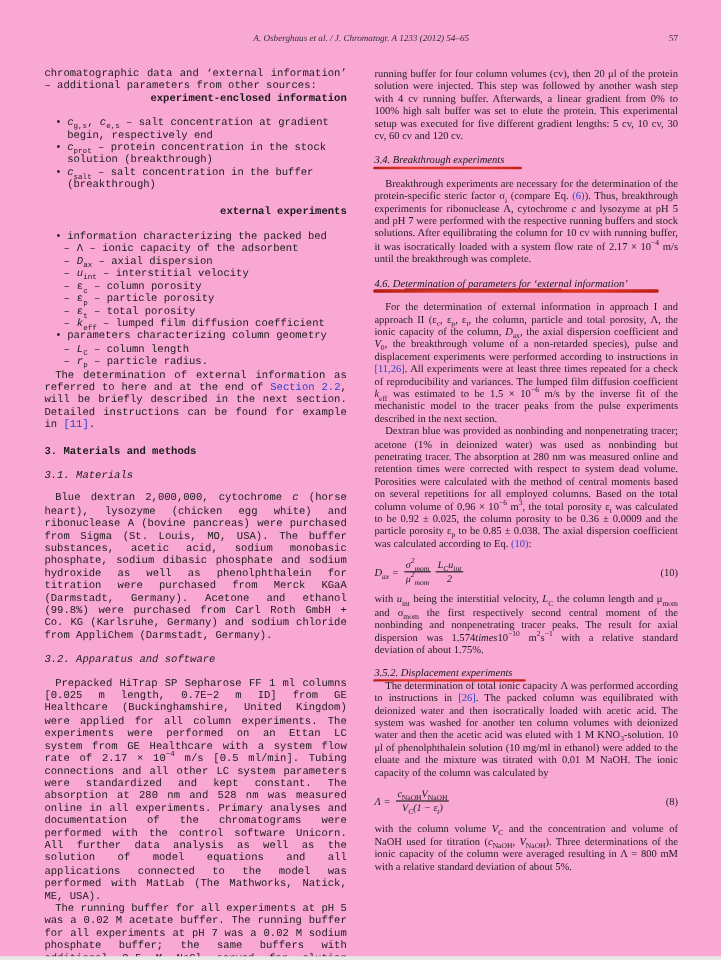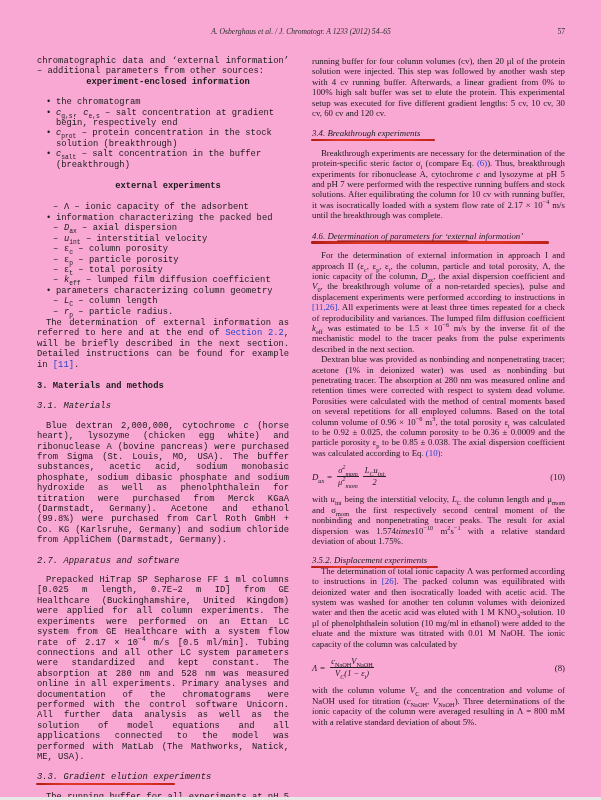--- a/index.html
+++ b/index.html
@@ -28,21 +28,21 @@
   .h2wrap { position:relative; margin:10px 0 9px; text-align:left; }
   .h2wrap.tight { margin:9px 0 0; }
   .h2 { font-style:italic; }
 
   .redline {
     position:absolute; left:-1px; bottom:-2.5px; height:2.7px; border-radius:1.3px;
     background:linear-gradient(90deg,#b01c11,#e2382a 22%,#d92f1f 55%,#e03324 78%,#bb2115);
   }
   .redline.dark { bottom:-1.2px; left:10%; height:1.9px; background:#8f150c; opacity:.55; }
 
-  .subhead { font-weight:bold; padding-left:10px; margin:0 0 10px; text-align:center; }
+  .subhead { font-weight:bold; padding-left:10px; margin:0 0 10px; text-align:right; }
   .subhead.sp { margin:11px 0 11px; }
 
   .ul { text-align:left; margin:0 0 1px; }
   .li { position:relative; }
   .li.l1 { padding-left:19px; }
   .li.l1::before { content:"\2022"; position:absolute; left:9px; top:0; }
   .li.l2 { padding-left:27px; }
   .li.l2::before { content:"\2013"; position:absolute; left:16px; top:0; }
 
   sub, sup { font-size:6.3px; line-height:0; }
@@ -61,46 +61,44 @@
 
 <div class="page">
   <div class="header">
     <span>A. Osberghaus et al. / J. Chromatogr. A 1233 (2012) 54–65</span>
     <span class="pagenum">57</span>
   </div>
   <div class="col left">
       <div class="para noindent">chromatographic data and ‘external information’ – additional parameters from other sources:</div>
       <div class="subhead">experiment-enclosed information</div>
       <div class="ul">
-        <div class="li l1">the chromatogram</div>
         <div class="li l1"><i>c</i><sub>g,s</sub>, <i>c</i><sub>e,s</sub> – salt concentration at gradient begin, respectively end</div>
         <div class="li l1"><i>c</i><sub>prot</sub> – protein concentration in the stock solution (breakthrough)</div>
         <div class="li l1"><i>c</i><sub>salt</sub> – salt concentration in the buffer (breakthrough)</div>
       </div>
       <div class="subhead sp">external experiments</div>
       <div class="ul">
+        <div class="li l1">information characterizing the packed bed</div>
         <div class="li l2">Λ – ionic capacity of the adsorbent</div>
-        <div class="li l1">information characterizing the packed bed</div>
         <div class="li l2"><i>D</i><sub>ax</sub> – axial dispersion</div>
         <div class="li l2"><i>u</i><sub>int</sub> – interstitial velocity</div>
         <div class="li l2">ε<sub>c</sub> – column porosity</div>
         <div class="li l2">ε<sub>p</sub> – particle porosity</div>
         <div class="li l2">ε<sub>t</sub> – total porosity</div>
         <div class="li l2"><i>k</i><sub>eff</sub> – lumped film diffusion coefficient</div>
         <div class="li l1">parameters characterizing column geometry</div>
         <div class="li l2"><i>L</i><sub>C</sub> – column length</div>
         <div class="li l2"><i>r</i><sub>p</sub> – particle radius.</div>
       </div>
       <div class="para">The determination of external information as referred to here and at the end of <span class="ref">Section 2.2</span>, will be briefly described in the next section. Detailed instructions can be found for example in <span class="ref">[11]</span>.</div>
       <div class="h1">3.  Materials and methods</div>
       <div class="h2wrap"><span class="h2">3.1.  Materials</span></div>
       <div class="para">Blue dextran 2,000,000, cytochrome <i>c</i> (horse heart), lysozyme (chicken egg white) and ribonuclease A (bovine pancreas) were purchased from Sigma (St. Louis, MO, USA). The buffer substances, acetic acid, sodium monobasic phosphate, sodium dibasic phosphate and sodium hydroxide as well as phenolphthalein for titration were purchased from Merck KGaA (Darmstadt, Germany). Acetone and ethanol (99.8%) were purchased from Carl Roth GmbH + Co. KG (Karlsruhe, Germany) and sodium chloride from AppliChem (Darmstadt, Germany).</div>
-      <div class="h2wrap"><span class="h2">2.7.  Apparatus and software</span></div>
+      <div class="h2wrap"><span class="h2">3.2.  Apparatus and software</span></div>
       <div class="para">Prepacked HiTrap SP Sepharose FF 1 ml columns [0.025 m length, 0.7E−2 m ID] from GE Healthcare (Buckinghamshire, United Kingdom) were applied for all column experiments. The experiments were performed on an Ettan LC system from GE Healthcare with a system flow rate of 2.17 × 10<sup>−4</sup> m/s [0.5 ml/min]. Tubing connections and all other LC system parameters were standardized and kept constant. The absorption at 280 nm and 528 nm was measured online in all experiments. Primary analyses and documentation of the chromatograms were performed with the control software Unicorn. All further data analysis as well as the solution of model equations and all applications connected to the model was performed with MatLab (The Mathworks, Natick, ME, USA).</div>
-      <div class="h2wrap"><span class="h2">3.3.  Gradient elution experiments</span><div class="redline" style="width: 139px;"></div></div>
       <div class="para">The running buffer for all experiments at pH 5 was a 0.02 M acetate buffer. The running buffer for all experiments at pH 7 was a 0.02 M sodium phosphate buffer; the same buffers with additional 0.5 M NaCl served for elution purposes. The proteins were each dissolved in the running buffer to a concentration of 0.2 mM. All gradient elution experiments were performed similar to the instructions in <span class="ref">[16]</span>. At first the column was equilibrated with the</div>
     </div>
   <div class="col right">
       <div class="para noindent">running buffer for four column volumes (cv), then 20 μl of the protein solution were injected. This step was followed by another wash step with 4 cv running buffer. Afterwards, a linear gradient from 0% to 100% high salt buffer was set to elute the protein. This experimental setup was executed for five different gradient lengths: 5 cv, 10 cv, 30 cv, 60 cv and 120 cv.</div>
       <div class="h2wrap"><span class="h2">3.4.  Breakthrough experiments</span><div class="redline" style="width: 124px;"></div></div>
       <div class="para">Breakthrough experiments are necessary for the determination of the protein-specific steric factor σ<sub>i</sub> (compare Eq. <span class="ref">(6)</span>). Thus, breakthrough experiments for ribonuclease A, cytochrome <i>c</i> and lysozyme at pH 5 and pH 7 were performed with the respective running buffers and stock solutions. After equilibrating the column for 10 cv with running buffer, it was isocratically loaded with a system flow rate of 2.17 × 10<sup>−4</sup> m/s until the breakthrough was complete.</div>
       <div class="h2wrap"><span class="h2">4.6.  Determination of parameters for ‘external information’</span><div class="redline" style="width: 238px;"></div><div class="redline dark" style="width: 130.9px;"></div></div>
       <div class="para">For the determination of external information in approach I and approach II (ε<sub>c</sub>, ε<sub>p</sub>, ε<sub>t</sub>, the column, particle and total porosity, Λ, the ionic capacity of the column, <i>D</i><sub>ax</sub>, the axial dispersion coefficient and <i>V</i><sub>0</sub>, the breakthrough volume of a non-retarded species), pulse and displacement experiments were performed according to instructions in <span class="ref">[11,26]</span>. All experiments were at least three times repeated for a check of reproducibility and variances. The lumped film diffusion coefficient <i>k</i><sub>eff</sub> was estimated to be 1.5 × 10<sup>−6</sup> m/s by the inverse fit of the mechanistic model to the tracer peaks from the pulse experiments described in the next section.</div>
       <div class="para" style="margin-top: 0px;">Dextran blue was provided as nonbinding and nonpenetrating tracer; acetone (1% in deionized water) was used as nonbinding but penetrating tracer. The absorption at 280 nm was measured online and retention times were corrected with respect to system dead volume. Porosities were calculated with the method of central moments based on several repetitions for all employed columns. Based on the total column volume of 0.96 × 10<sup>−6</sup> m<sup>3</sup>, the total porosity ε<sub>t</sub> was calculated to be 0.92 ± 0.025, the column porosity to be 0.36 ± 0.0009 and the particle porosity ε<sub>p</sub> to be 0.85 ± 0.038. The axial dispersion coefficient was calculated according to Eq. <span class="ref">(10)</span>:</div>
       <div class="eq"><span class="eqrow">

